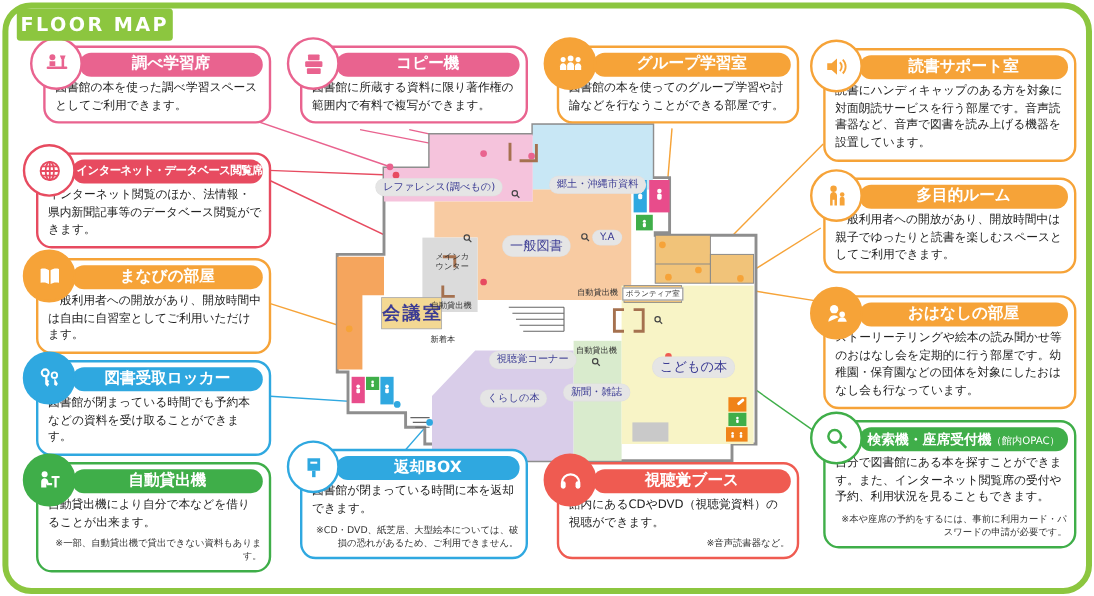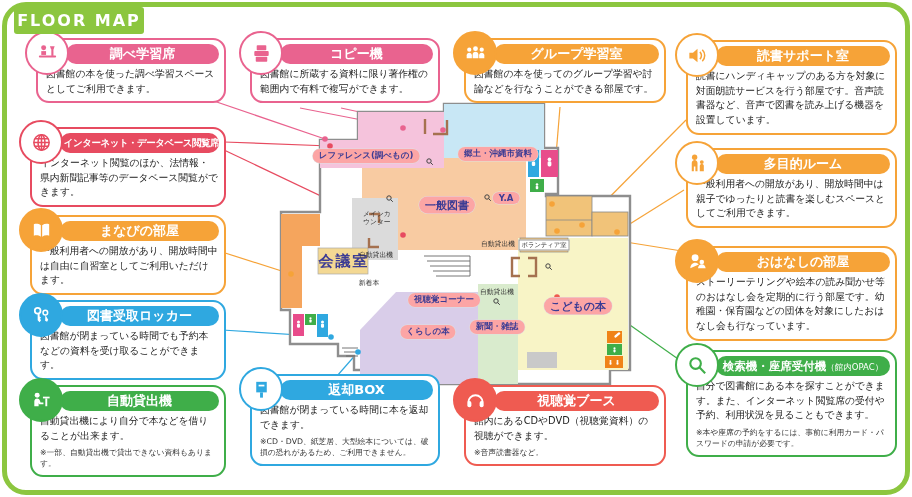--- a/index.html
+++ b/index.html
@@ -12,28 +12,28 @@
       border-radius:3px;z-index:6;}
   svg.map{position:absolute;left:0;top:0;z-index:1;}
   
   .co{position:absolute;background:#fff;border:2px solid var(--c);border-radius:13px;z-index:3;}
   .co-head{margin:4px 5px 2px 28px;background:var(--c);color:#fff;border-radius:11px;text-align:center;
       font-weight:bold;font-size:13px;height:20px;line-height:20px;white-space:nowrap;overflow:hidden;}
   .co-head.small{font-size:9.5px;letter-spacing:-0.5px;text-align:right;}
   .co-head .t-small{font-size:8.5px;font-weight:normal;}
   .co-head.mid{font-size:11.5px;}
   .co-body{margin:3px 6px 5px 8px;font-size:9.8px;line-height:1.5;color:#222;}
-  .co-note{margin:0 6px 5px 8px;font-size:7.8px;line-height:1.4;color:#333;}
+  .co-note{margin:0 6px 5px 8px;font-size:7.8px;line-height:1.4;color:#333;text-align:right;}
   .co-icon{position:absolute;left:-13px;top:-9px;width:40px;height:40px;border-radius:50%;
       border:2.5px solid var(--c);background:#fff;color:var(--c);display:flex;align-items:center;justify-content:center;z-index:2;}
   .co-icon.filled{background:var(--c);color:#fff;}
   .co-icon svg{width:23px;height:23px;}
   
-  .pill{position:absolute;transform:translate(-50%,-50%);background:#fca5a5;border-radius:9px;padding:1px 6px;
-      font-size:8.5px;font-weight:bold;color:#3C3C94;white-space:nowrap;z-index:2;box-shadow:0 0 0 0.5px #e0e0e0;}
+  .pill{position:absolute;transform:translate(-50%,-50%);background:#e5e5e5;border-radius:9px;padding:1px 6px;
+      font-size:8.5px;font-weight:normal;color:#3C3C94;white-space:nowrap;z-index:2;box-shadow:0 0 0 0.5px #e0e0e0;}
   .pill.big{font-size:11px;}
   .mini{position:absolute;transform:translate(-50%,-50%);font-size:6.8px;color:#333;white-space:nowrap;z-index:2;}
   .mini.navy{color:#3C3C94;font-weight:bold;font-size:15px;letter-spacing:2px;text-align:center;}
   .mc-label{position:absolute;width:32px;font-size:6.8px;line-height:1.25;color:#333;word-break:break-all;z-index:2;}
   .vol-label{position:absolute;transform:translate(-50%,-50%);background:#fff;border:0.5px solid #999;
       font-size:6.3px;color:#333;padding:0 2px;white-space:nowrap;z-index:2;}
 </style>
 </head>
 <body>
 

